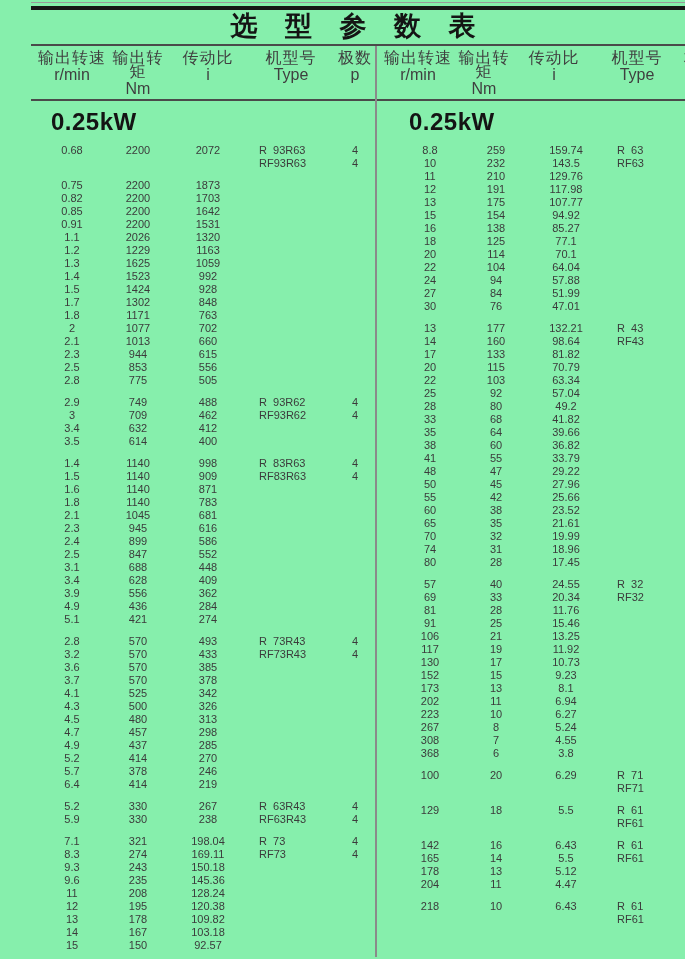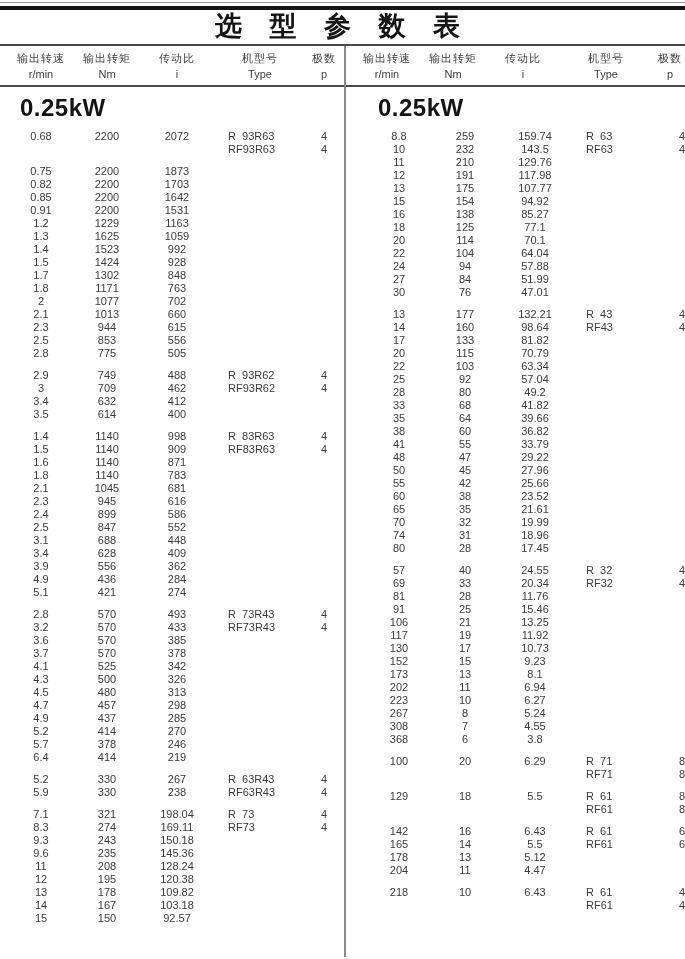--- a/index.html
+++ b/index.html
@@ -3,25 +3,26 @@
 <meta charset="utf-8">
 <style>
   * { box-sizing: border-box; }
   html, body { margin: 0; padding: 0; }
   body {
     font-family: "Liberation Sans", sans-serif;
     background: #e9e9e7;
   }
   .page {
     width: 685px; height: 959px;
-    background: #ffffff;
+    background: #86efac;
     color: #3b3b3b;
     display: flex; flex-direction: column;
     overflow: hidden;
     position: relative;
+    padding-left: 31px;
   }
   .top-thin  { height: 1px; background: #9a9a9a; margin-top: 2px; }
   .top-thick { height: 4px; background: #161616; margin-top: 3px; }
   .title {
     text-align: center;
     font-size: 27px; font-weight: bold;
     color: #141414;
     letter-spacing: 10px;
     margin: 1px 0 3px 0;
     line-height: 30px;
@@ -45,21 +46,21 @@
     padding: 5px 0 4px 0;
   }
   .hdr-group {
     display: grid;
     grid-template-columns: 70px 62px 78px 88px 40px;
     width: 344px;
     padding-left: 6px;
     flex: none;
   }
   .hdr-group.right { margin-left: 2px; }
-  .hdr-cell { text-align: center; font-size: 11px; color: #3f3f3f; }
+  .hdr-cell { text-align: center; font-size: 16px; color: #3f3f3f; }
   .hdr-label { letter-spacing: 1px; line-height: 14px; }
   .hdr-unit  { margin-top: 3px; line-height: 13px; }
   .body {
     flex: 1;
     display: flex;
     padding-top: 5px;
     min-height: 0;
   }
   .half { width: 356px; padding-left: 6px; flex: none; }
   .half.right { margin-left: 2px; }
@@ -181,20 +182,27 @@
               <div class="cell c4"></div>
             </div>
             <div class="row">
               <div class="cell c0">0.91</div>
               <div class="cell c1">2200</div>
               <div class="cell c2">1531</div>
               <div class="cell c3"></div>
               <div class="cell c4"></div>
             </div>
             <div class="row">
+              <div class="cell c0">1.1</div>
+              <div class="cell c1">2026</div>
+              <div class="cell c2">1320</div>
+              <div class="cell c3"></div>
+              <div class="cell c4"></div>
+            </div>
+            <div class="row">
               <div class="cell c0">1.2</div>
               <div class="cell c1">1229</div>
               <div class="cell c2">1163</div>
               <div class="cell c3"></div>
               <div class="cell c4"></div>
             </div>
             <div class="row">
               <div class="cell c0">1.3</div>
               <div class="cell c1">1625</div>
               <div class="cell c2">1059</div>

